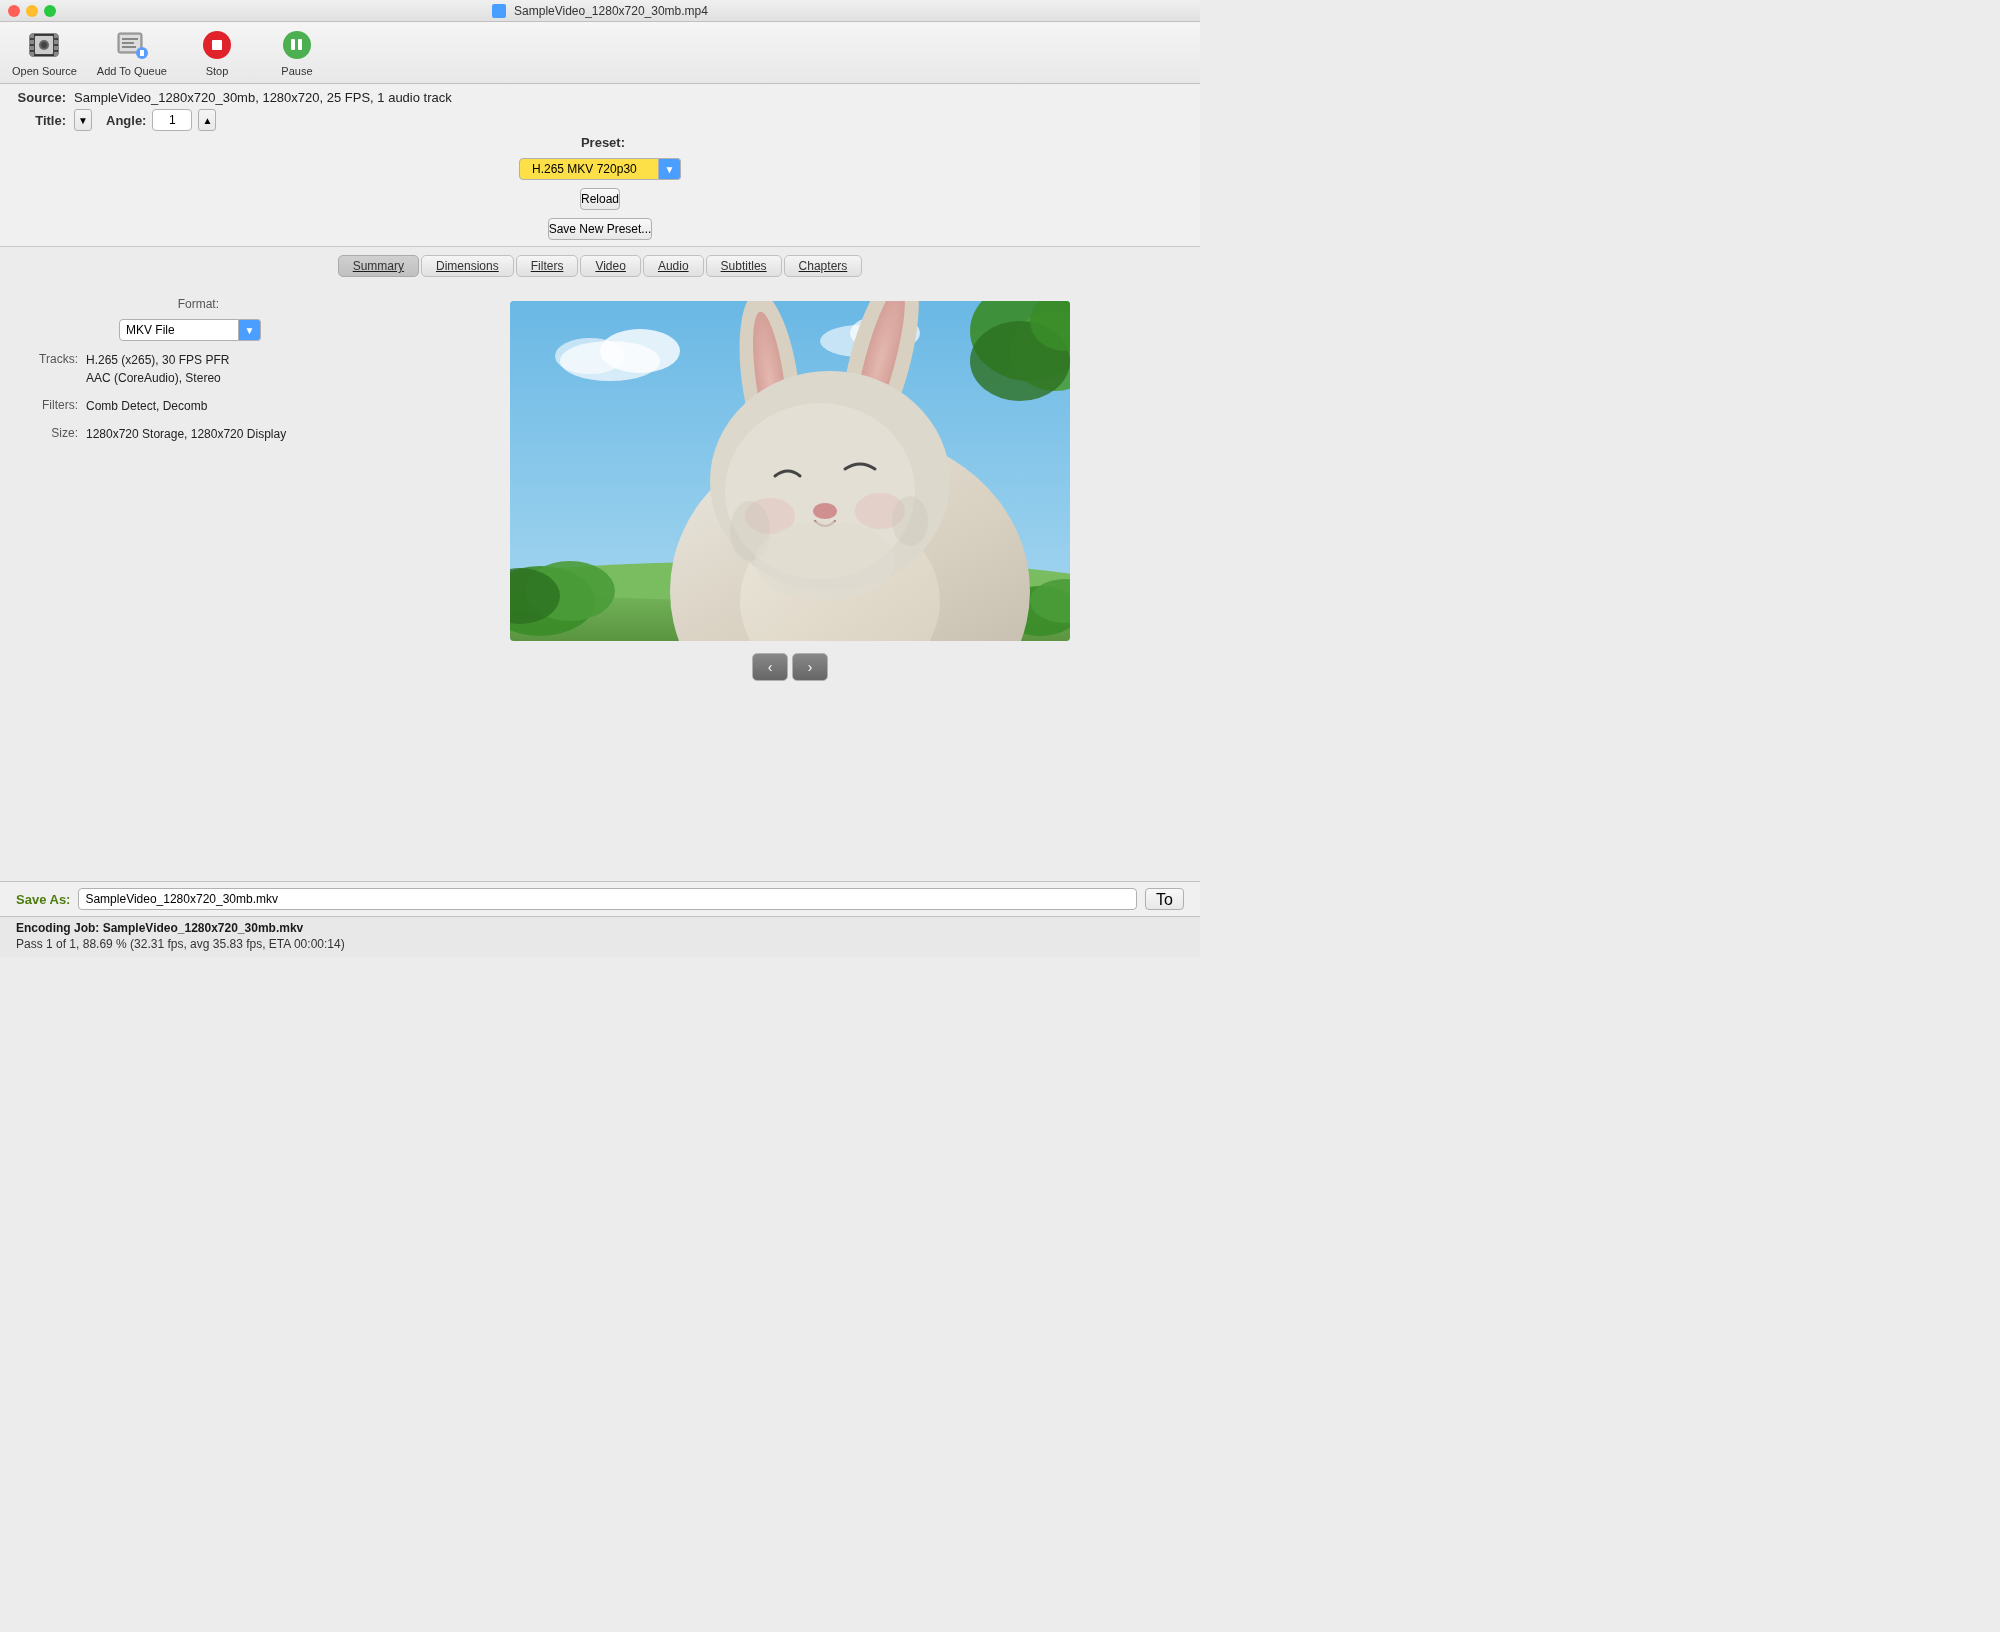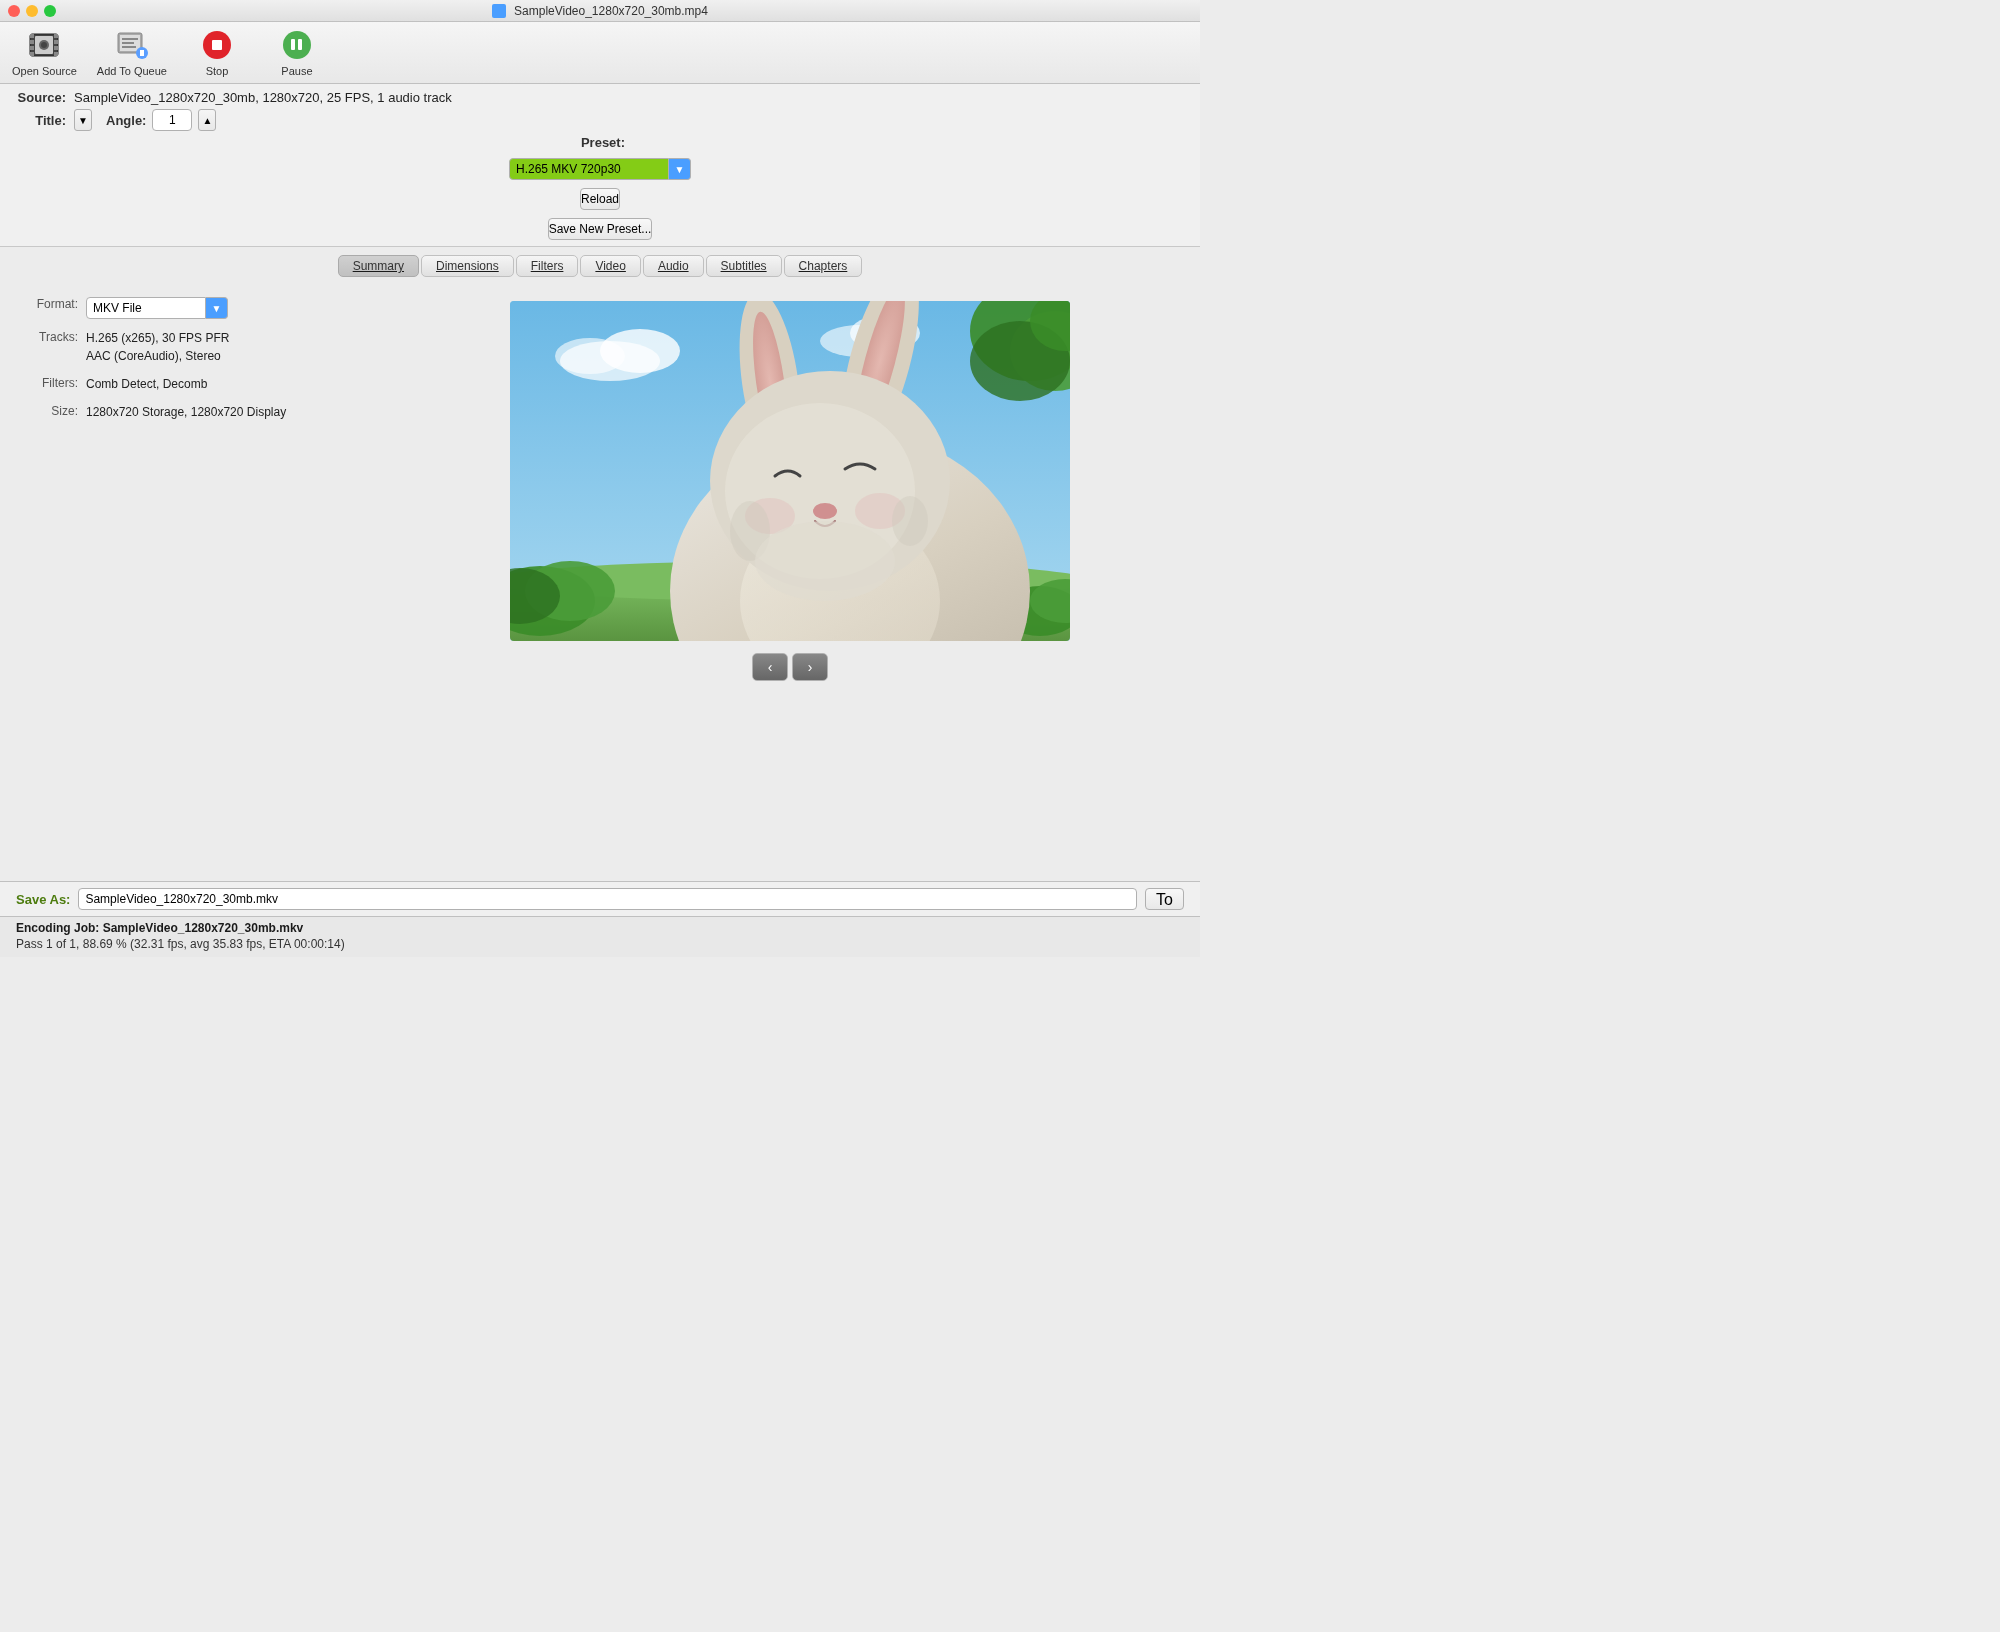--- a/index.html
+++ b/index.html
@@ -190,25 +190,25 @@
       justify-content: center;
       border-radius: 3px;
     }
     .select-wrap {
       display: flex;
       align-items: center;
     }
     .preset-select {
       border: 1px solid #b0b0b0;
       border-radius: 4px 0 0 4px;
-      padding: 2px 6px;
-      font-size: 12px;
-      background: #84cc16;
-      height: 22px;
-      width: 160px;
+      padding: 2px 12px;
+      font-size: 12px;
+      background: #fde047;
+      height: 22px;
+      width: 140px;
     }
     .select-arrow-btn {
       width: 22px;
       height: 22px;
       border: 1px solid #b0b0b0;
       border-left: none;
       border-radius: 0 4px 4px 0;
       background: #4a9eff;
       cursor: pointer;
       display: flex;
@@ -279,22 +279,24 @@
     }
     .summary-value {
       color: #222;
       font-size: 12px;
       line-height: 1.5;
     }
 
     
     .format-row {
       display: flex;
+      align-items: center;
       gap: 8px;
       margin-bottom: 10px;
+      flex-direction: column;
     }
     .format-label-col {
       width: 58px;
       text-align: right;
       color: #555;
       font-size: 12px;
       flex-shrink: 0;
     }
     .format-select {
       border: 1px solid #b0b0b0;

